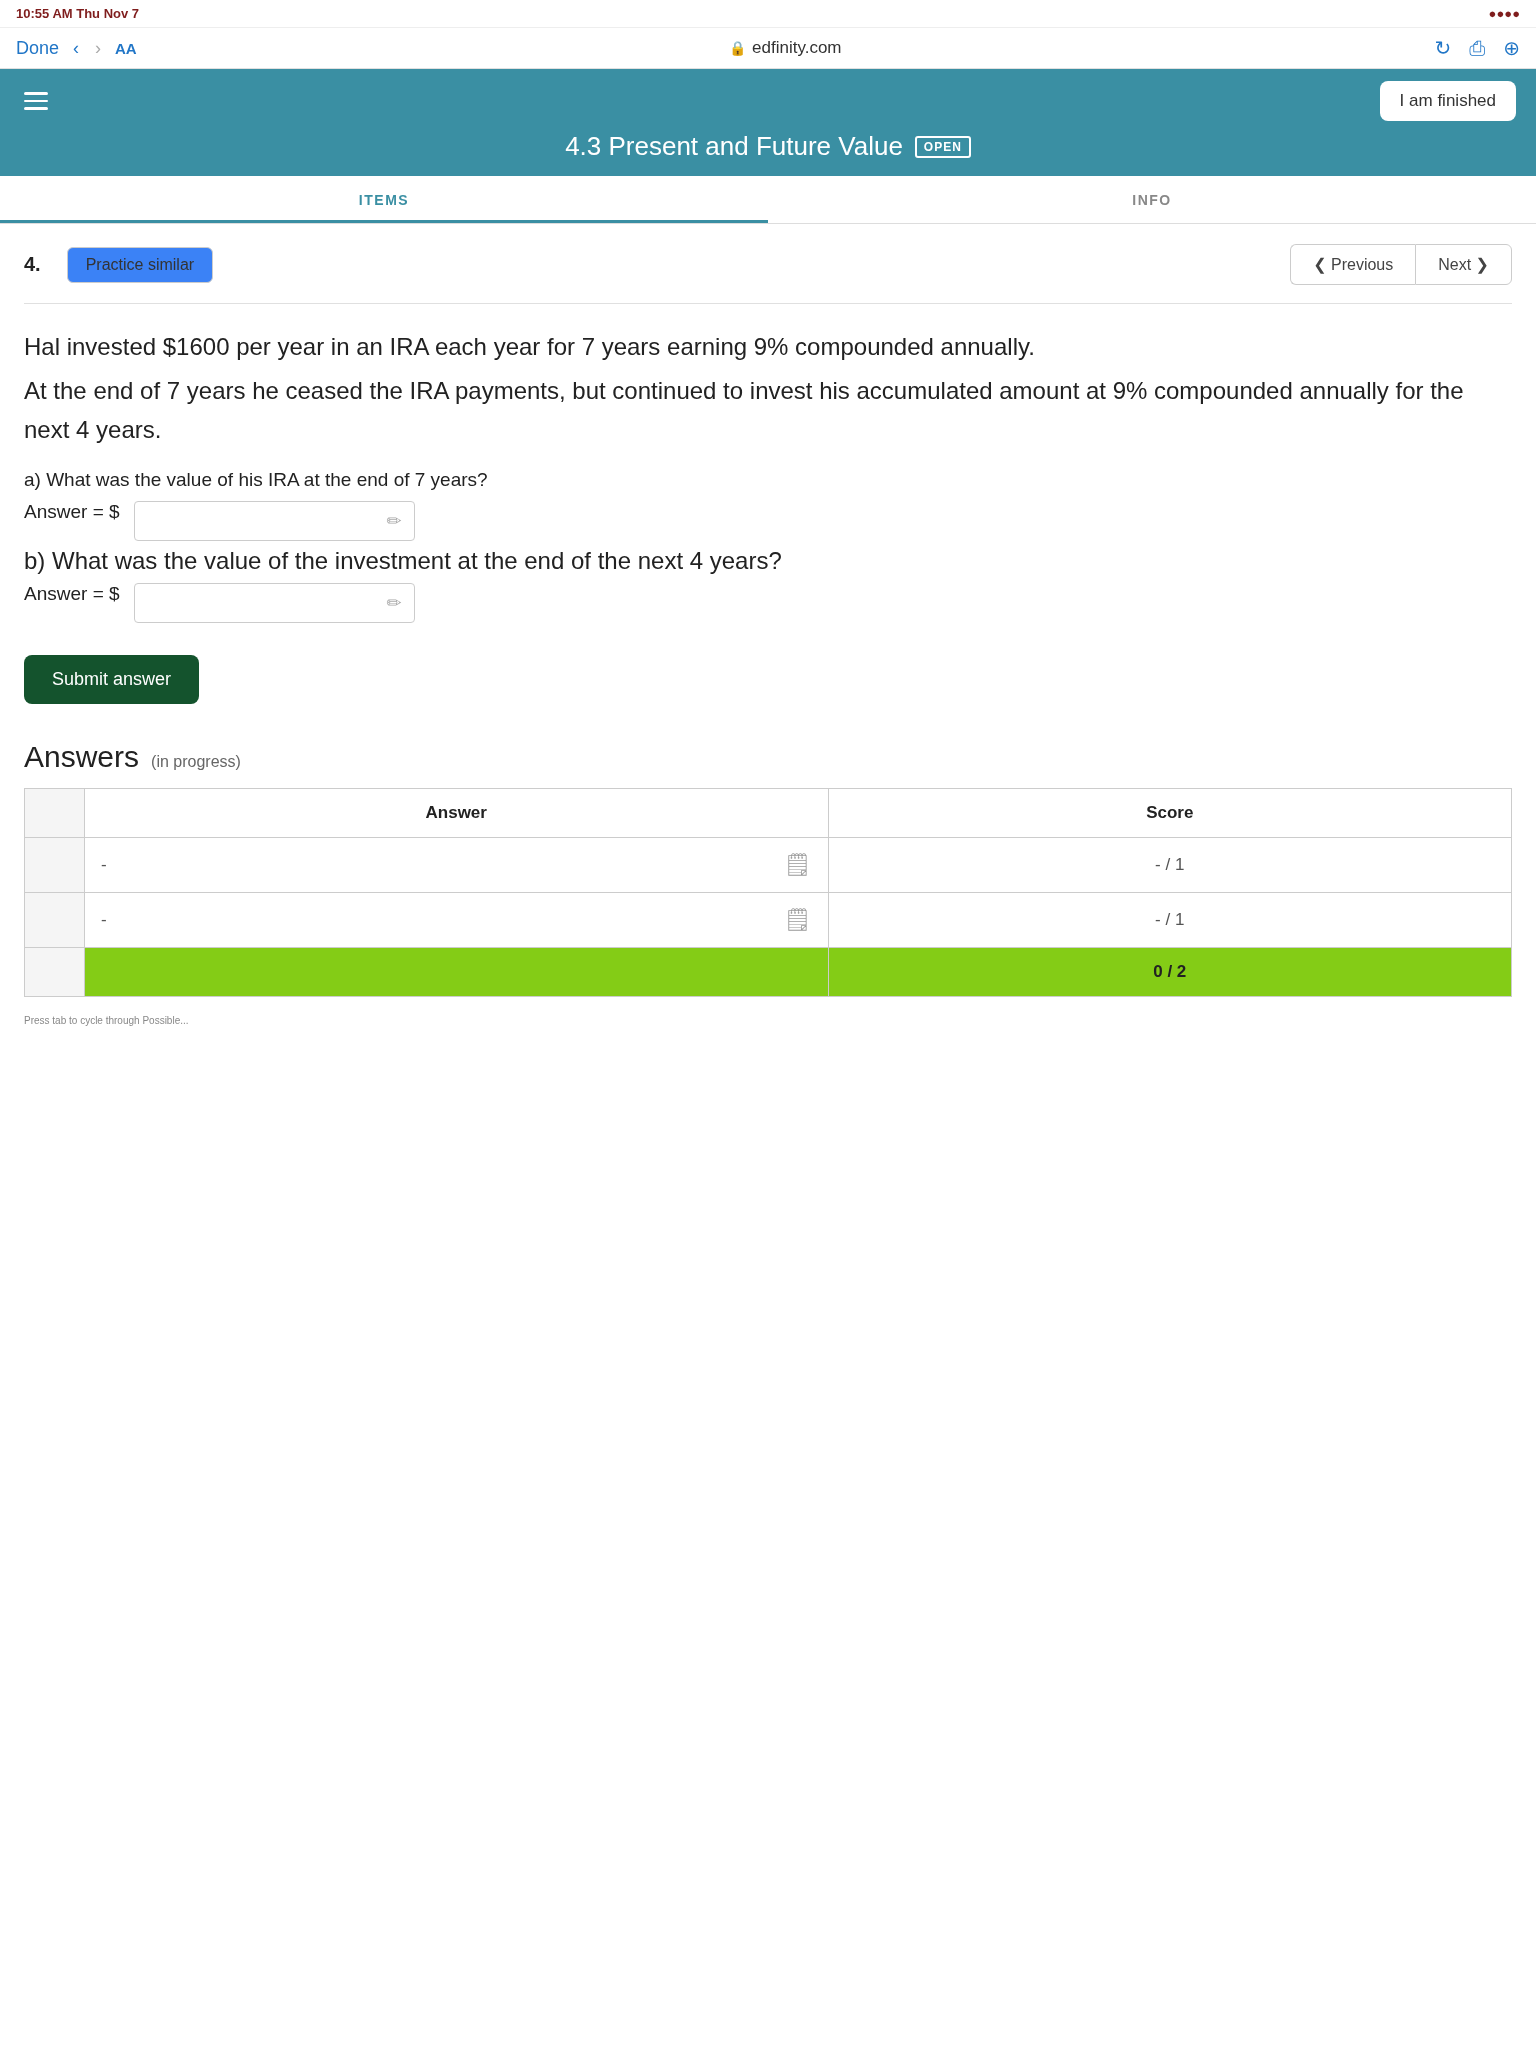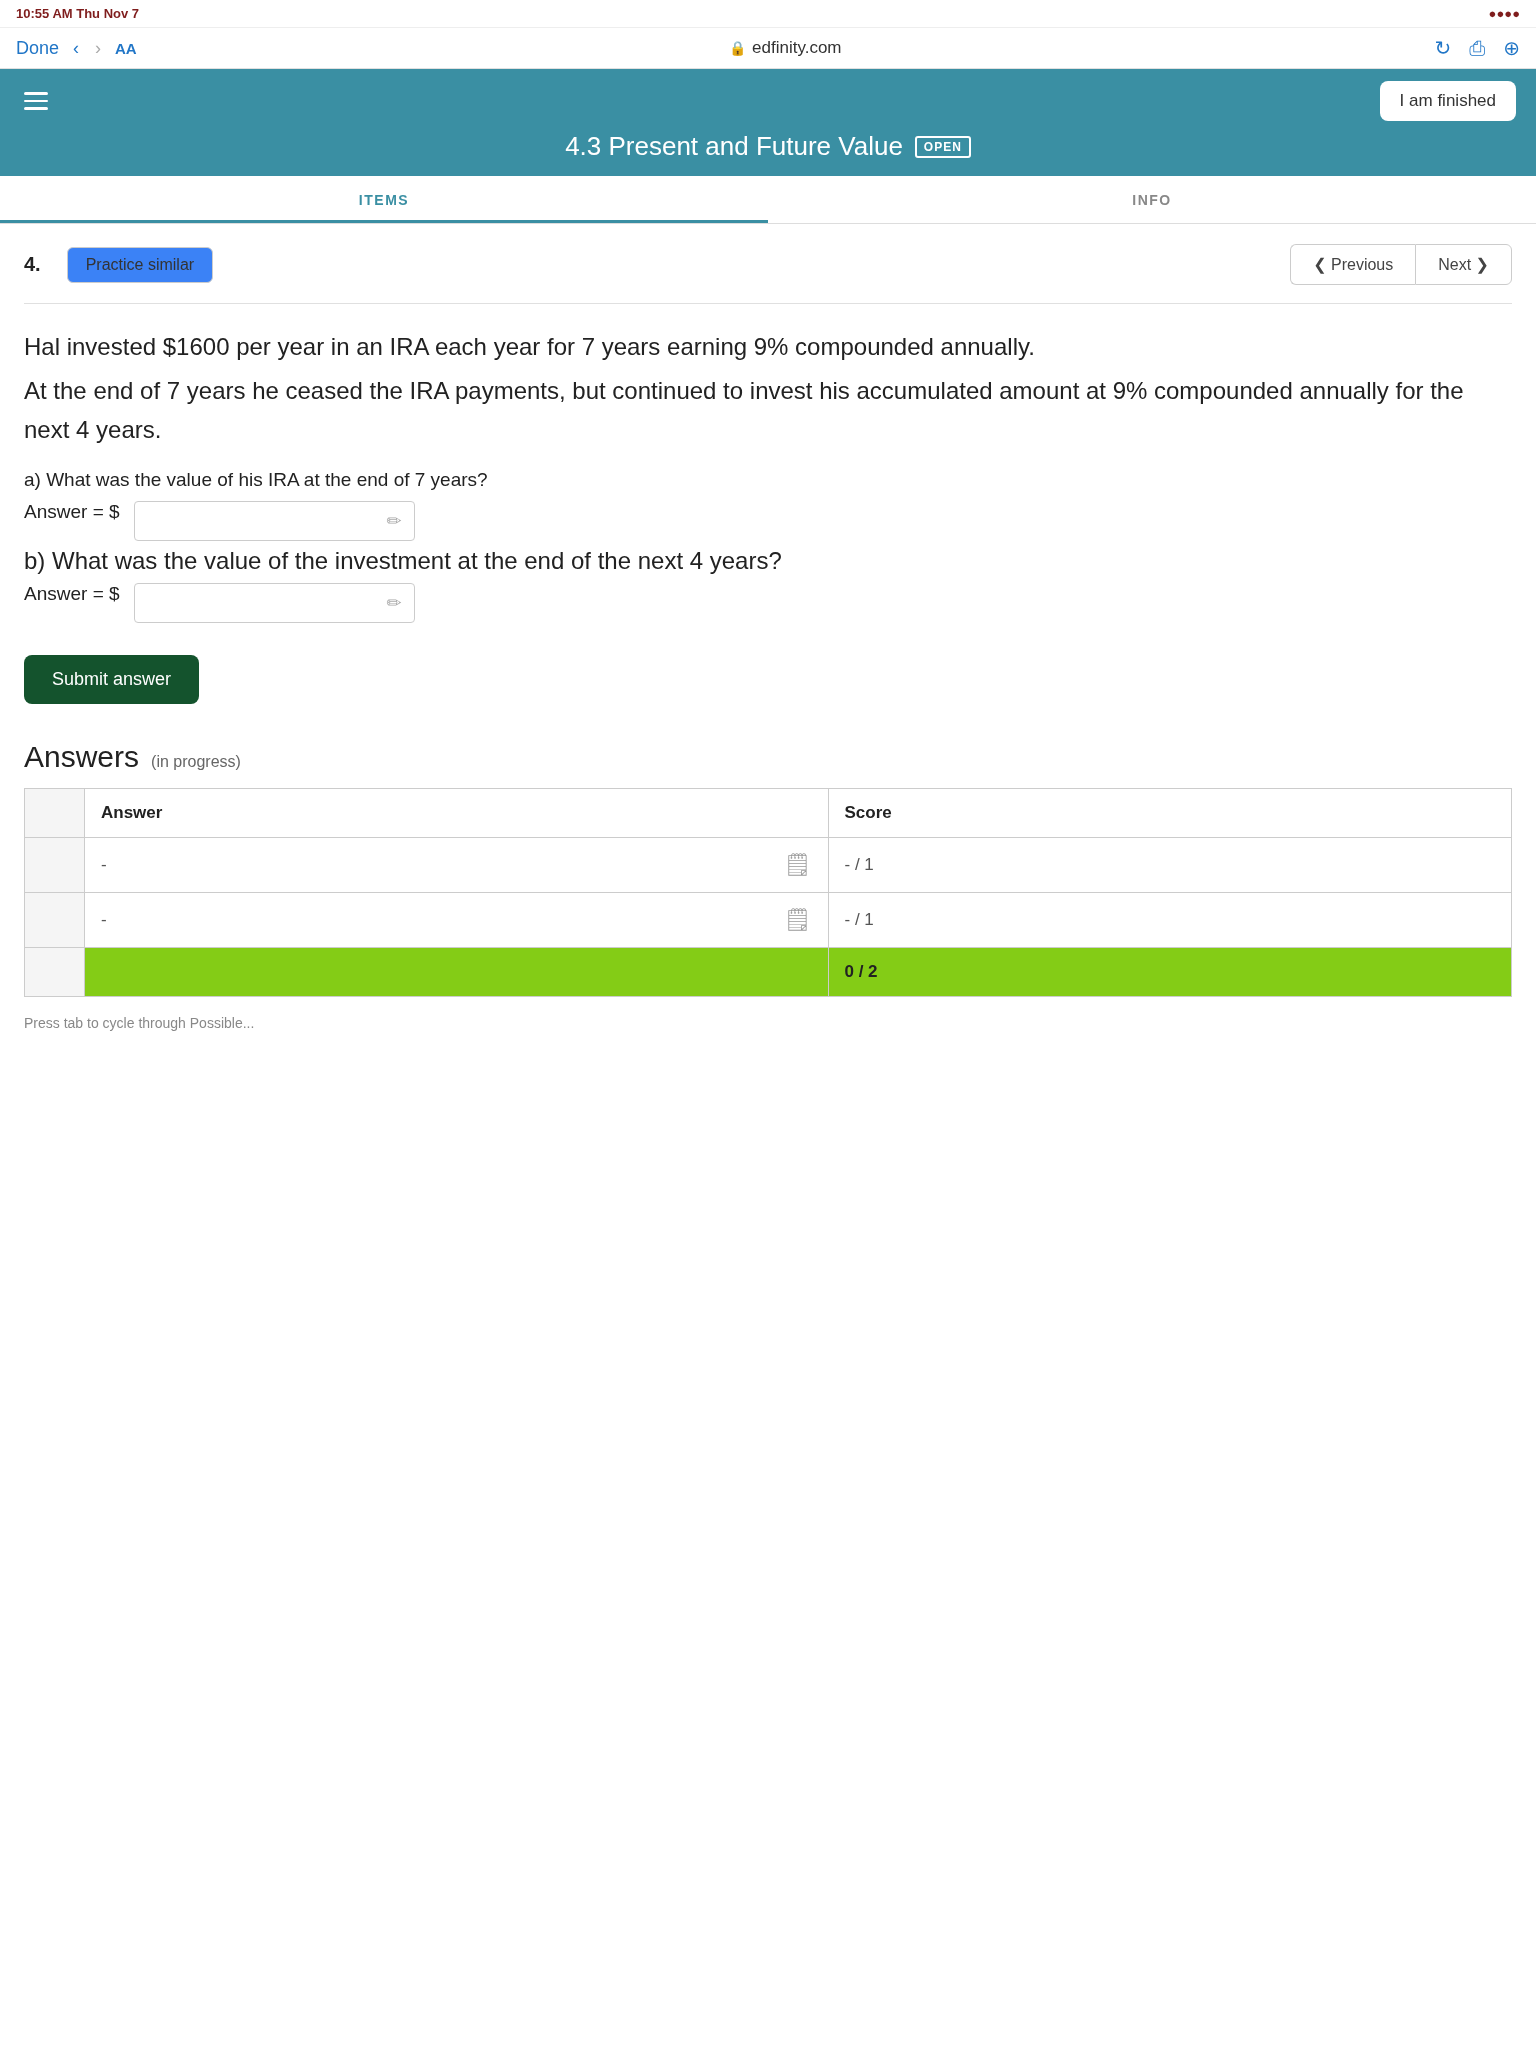--- a/index.html
+++ b/index.html
@@ -309,21 +309,21 @@
     
     .answers-table {
       width: 100%;
       border-collapse: collapse;
       border: 1.5px solid #ccc;
       font-size: 17px;
     }
     .answers-table th, .answers-table td {
       border: 1.5px solid #ccc;
       padding: 14px 16px;
-      text-align: left;
+      text-align: center;
     }
     .answers-table th {
       font-weight: 700;
       background: #fff;
     }
     .answers-table .col-blank { width: 60px; background: #f5f5f5; }
     .answers-table .col-answer { width: 50%; }
     .answers-table .col-score { }
     .answer-cell-content {
       display: flex;
@@ -337,21 +337,21 @@
       background: #84cc16;
     }
     .total-score {
       font-weight: 700;
       font-size: 17px;
     }
 
     
     .footer-hint {
       margin-top: 18px;
-      font-size: 14px;
+      font-size: 10px;
       color: #888;
     }
   </style>
 </head>
 <body>
 
 <div class="status-bar">
   <span class="status-left">10:55 AM  Thu Nov 7</span>
   <span class="status-right">●●●●</span>
 </div>

